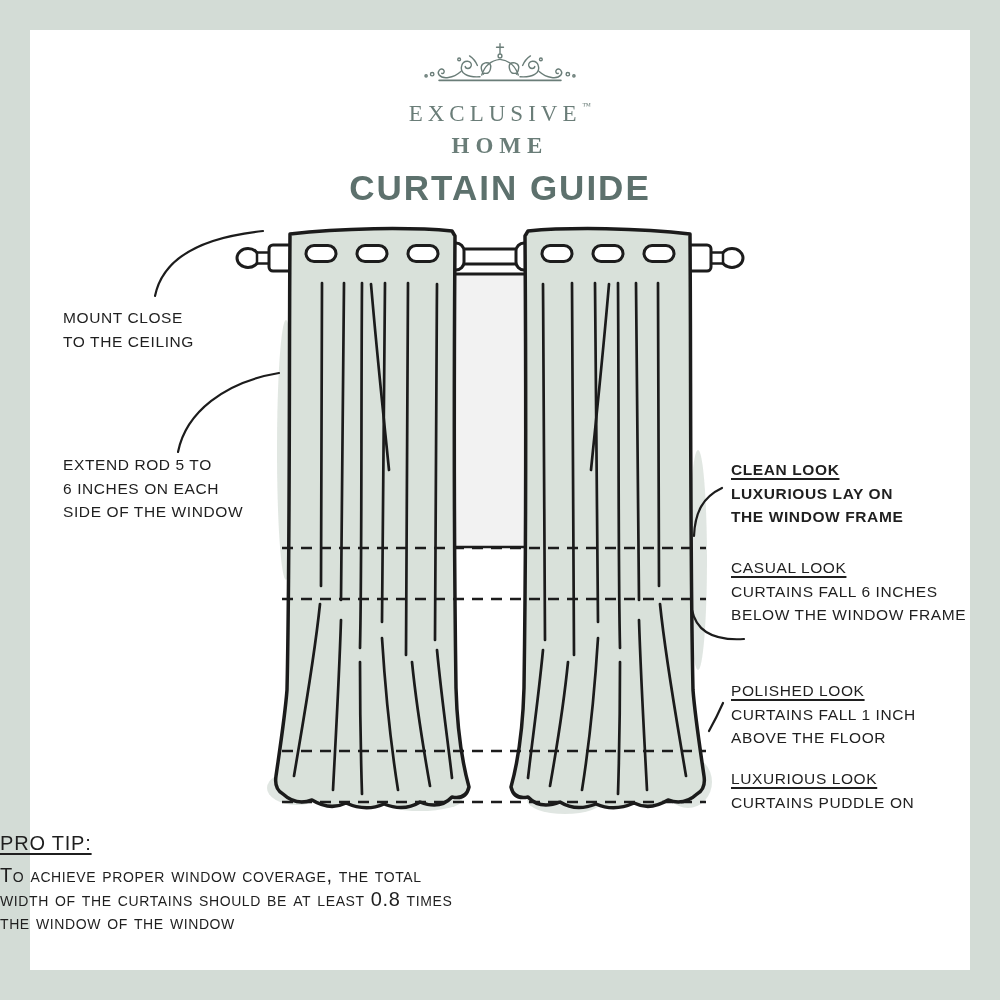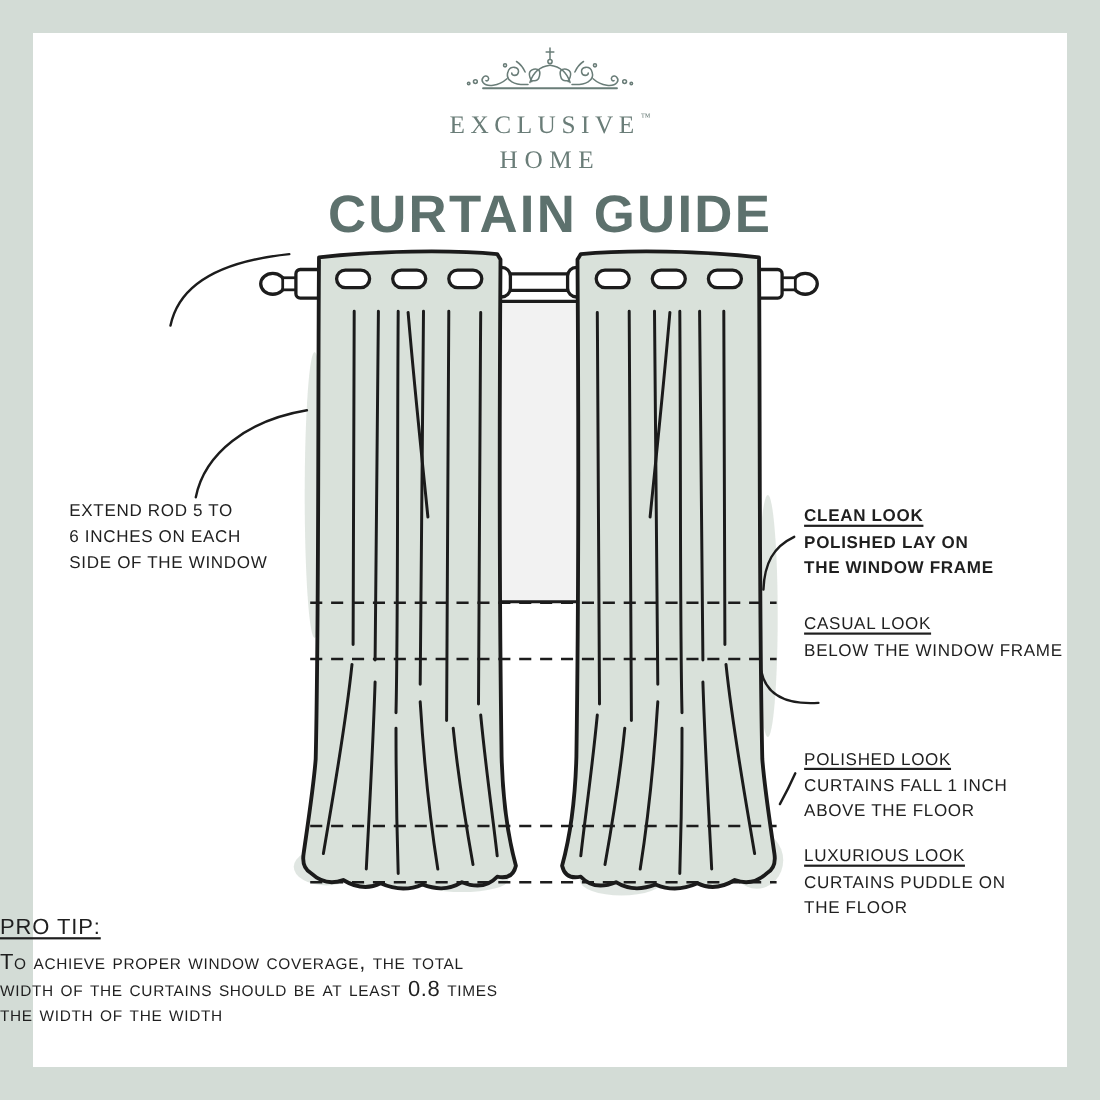--- a/index.html
+++ b/index.html
@@ -17,25 +17,25 @@
   }
   
   .flourish{position:absolute;left:408px;top:42px;width:184px;height:40px;}
   .brand{
     position:absolute;left:0;top:90px;width:1000px;
     text-align:center;color:#6a7d78;
     font-family:"Liberation Serif", serif;
     font-size:23px;letter-spacing:5px;line-height:32px;
   }
   .brand .tm{font-size:9px;letter-spacing:0;vertical-align:12px;margin-left:1px;}
-  .brand .home{letter-spacing:6px;}
+  .brand .home{letter-spacing:6px;font-weight:bold;}
   
   .title{
     position:absolute;left:0;top:168px;width:1000px;text-align:center;
-    color:#5d716d;font-size:48px;font-weight:bold;letter-spacing:2px;
+    color:#5d716d;font-size:35px;font-weight:bold;letter-spacing:2px;
   }
   
   .diagram{position:absolute;left:0;top:0;width:1000px;height:1000px;}
   
   .label{
     position:absolute;color:#1f1f1f;
     font-size:15.5px;line-height:23.5px;letter-spacing:0.6px;
     white-space:nowrap;
   }
   .label .hd{
@@ -178,47 +178,51 @@
 
     <g fill="none" stroke="#1c1c1c" stroke-width="2.2" stroke-linecap="round">
       <path d="M155,296 C162,262 195,238 263,231"></path>
       <path d="M178,452 C186,412 225,382 279,373"></path>
       <path d="M722,488 C703,497 695,512 694,536"></path>
       <path d="M692,610 C696,630 712,641 744,639"></path>
       <path d="M709,731 C714,722 719,712 723,703"></path>
     </g>
   </svg>
 
+  <div class="label lbl-mount">
+    <div>MOUNT CLOSE</div>
+    <div>TO THE CEILING</div>
+  </div>
   <div class="label lbl-extend">
     <div>EXTEND ROD 5 TO</div>
     <div>6 INCHES ON EACH</div>
     <div>SIDE OF THE WINDOW</div>
   </div>
 
   <div class="label lbl-clean">
     <div class="hd">CLEAN LOOK</div>
-    <div>POLISHED LAY ON</div>
+    <div>LUXURIOUS LAY ON</div>
     <div>THE WINDOW FRAME</div>
   </div>
   <div class="label lbl-casual">
     <div class="hd">CASUAL LOOK</div>
+    <div>CURTAINS FALL 6 INCHES</div>
     <div>BELOW THE WINDOW FRAME</div>
   </div>
   <div class="label lbl-polished">
     <div class="hd">POLISHED LOOK</div>
     <div>CURTAINS FALL 1 INCH</div>
     <div>ABOVE THE FLOOR</div>
   </div>
   <div class="label lbl-luxurious">
     <div class="hd">LUXURIOUS LOOK</div>
     <div>CURTAINS PUDDLE ON</div>
-    <div>THE FLOOR</div>
   </div>
 
   <div class="protip">
     <span class="hd">PRO TIP:</span>
     <div class="body">
       <div>To achieve proper window coverage, the total</div>
       <div>width of the curtains should be at least 0.8 times</div>
-      <div>the width of the width</div>
+      <div>the window of the window</div>
     </div>
   </div>
 </div>
 
 </body></html>

